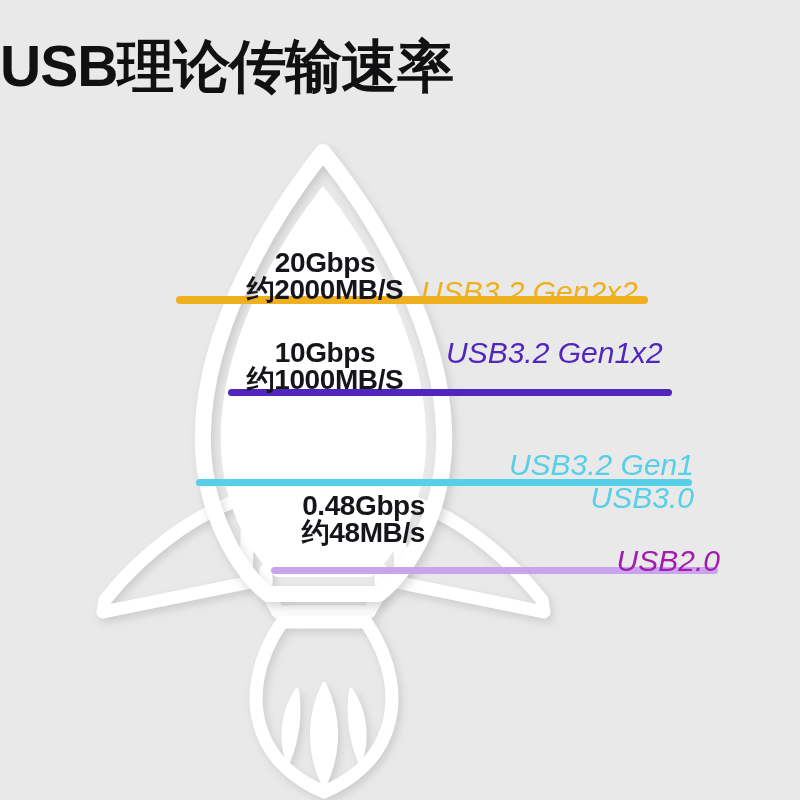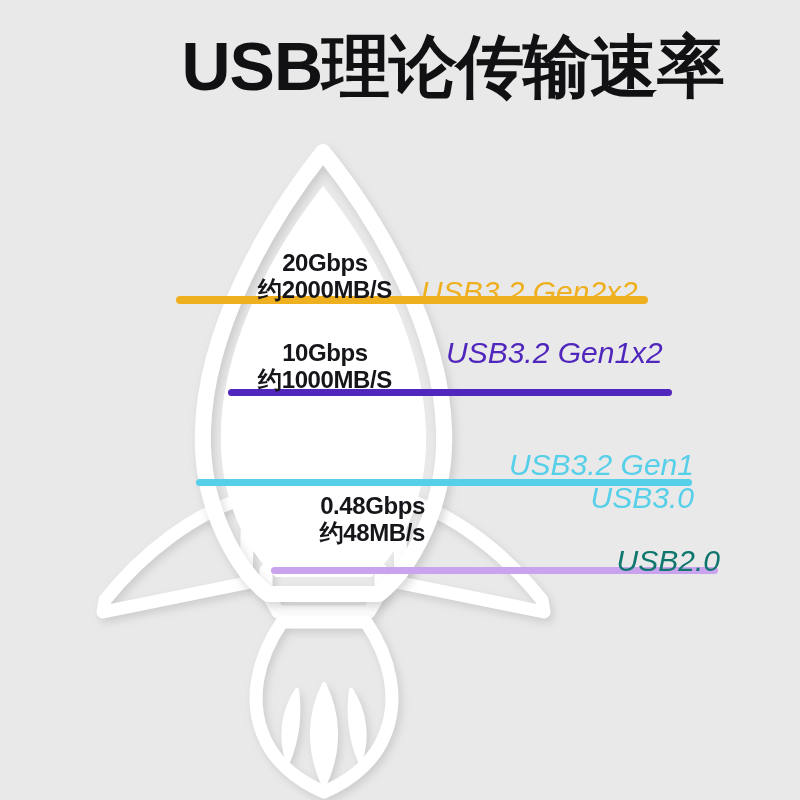--- a/index.html
+++ b/index.html
@@ -16,24 +16,24 @@
     background: #e9e9e9;
     font-family: "Liberation Sans", sans-serif;
   }
 
   
   #title {
     position: absolute;
     left: 0;
     top: 34px;
     width: 724px;
-    text-align: right;
+    text-align: left;
     font-family: "Liberation Sans", sans-serif;
     font-weight: bold;
-    font-size: 68px;
+    font-size: 57px;
     line-height: 64px;
     letter-spacing: -1px;
     color: #111113;
     white-space: nowrap;
   }
 
   
   #rocket-art {
     position: absolute;
     left: 0;
@@ -53,21 +53,21 @@
   
   .speed-block {
     position: absolute;
     text-align: center;
     font-family: "Liberation Sans", sans-serif;
     font-weight: bold;
     color: #15151a;
     letter-spacing: -0.4px;
     white-space: nowrap;
     line-height: 27px;
-    font-size: 24px;
+    font-size: 28px;
   }
   .speed-block .l2 { display: block; }
 
   
   .std-block {
     position: absolute;
     font-family: "Liberation Sans", sans-serif;
     font-weight: normal;
     font-size: 30px;
     line-height: 33px;
@@ -183,17 +183,17 @@
   <div class="std-block align-right" style="left:460px; top:426px; width:234px; color:#56cfe9;margin-top:22px;">
     <span class="ln">USB3.2 Gen1</span>
     <span class="ln">USB3.0</span>
   </div>
 
   <div class="tier-rule" style="left:271px; top:567px; width:447px; background:#caa3ef;"></div>
   <div class="speed-block" style="left:225px; top:492px; width:200px;text-align:right;">
     <span class="l1">0.48Gbps</span>
     <span class="l2">约48MB/s</span>
   </div>
-  <div class="std-block align-right" style="left:484px; top:544px; width:236px; color:#0f766e;">
+  <div class="std-block align-right" style="left:484px; top:544px; width:236px; color:#a21caf;">
     <span class="ln">USB2.0</span>
   </div>
 
 </div>
 
 </body></html>

